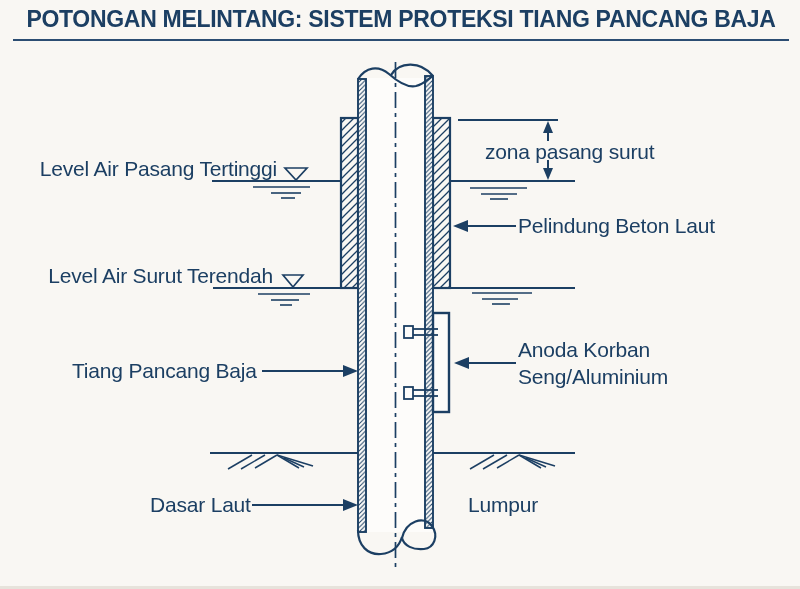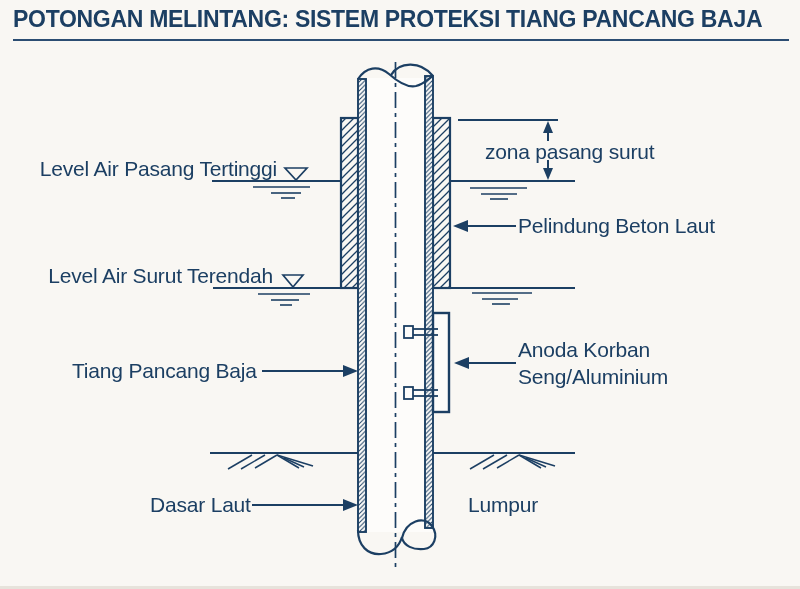--- a/index.html
+++ b/index.html
@@ -6,21 +6,21 @@
   body{
     width:800px;height:589px;
     background:#f9f7f3;
     font-family:"Liberation Sans", sans-serif;
     overflow:hidden;
   }
   .page{position:relative;width:800px;height:589px;background:#f9f7f3;}
   .page-title{
     position:absolute;left:13px;right:11px;top:6px;margin:0;
     font-size:23px;font-weight:bold;letter-spacing:-0.3px;white-space:nowrap;
-    color:#1c3f63;
+    color:#1c3f63;text-align:center;
     border-bottom:2px solid #2c4d72;padding-bottom:6px;
   }
   .diagram-svg{position:absolute;left:0;top:0;}
   .bottom-edge{position:absolute;left:0;right:0;bottom:0;height:3px;background:#e7e3db;}
   svg text{
     font-family:"Liberation Sans", sans-serif;
     font-size:21px;fill:#1c3f63;letter-spacing:-0.2px;
   }
 </style>
 </head>

